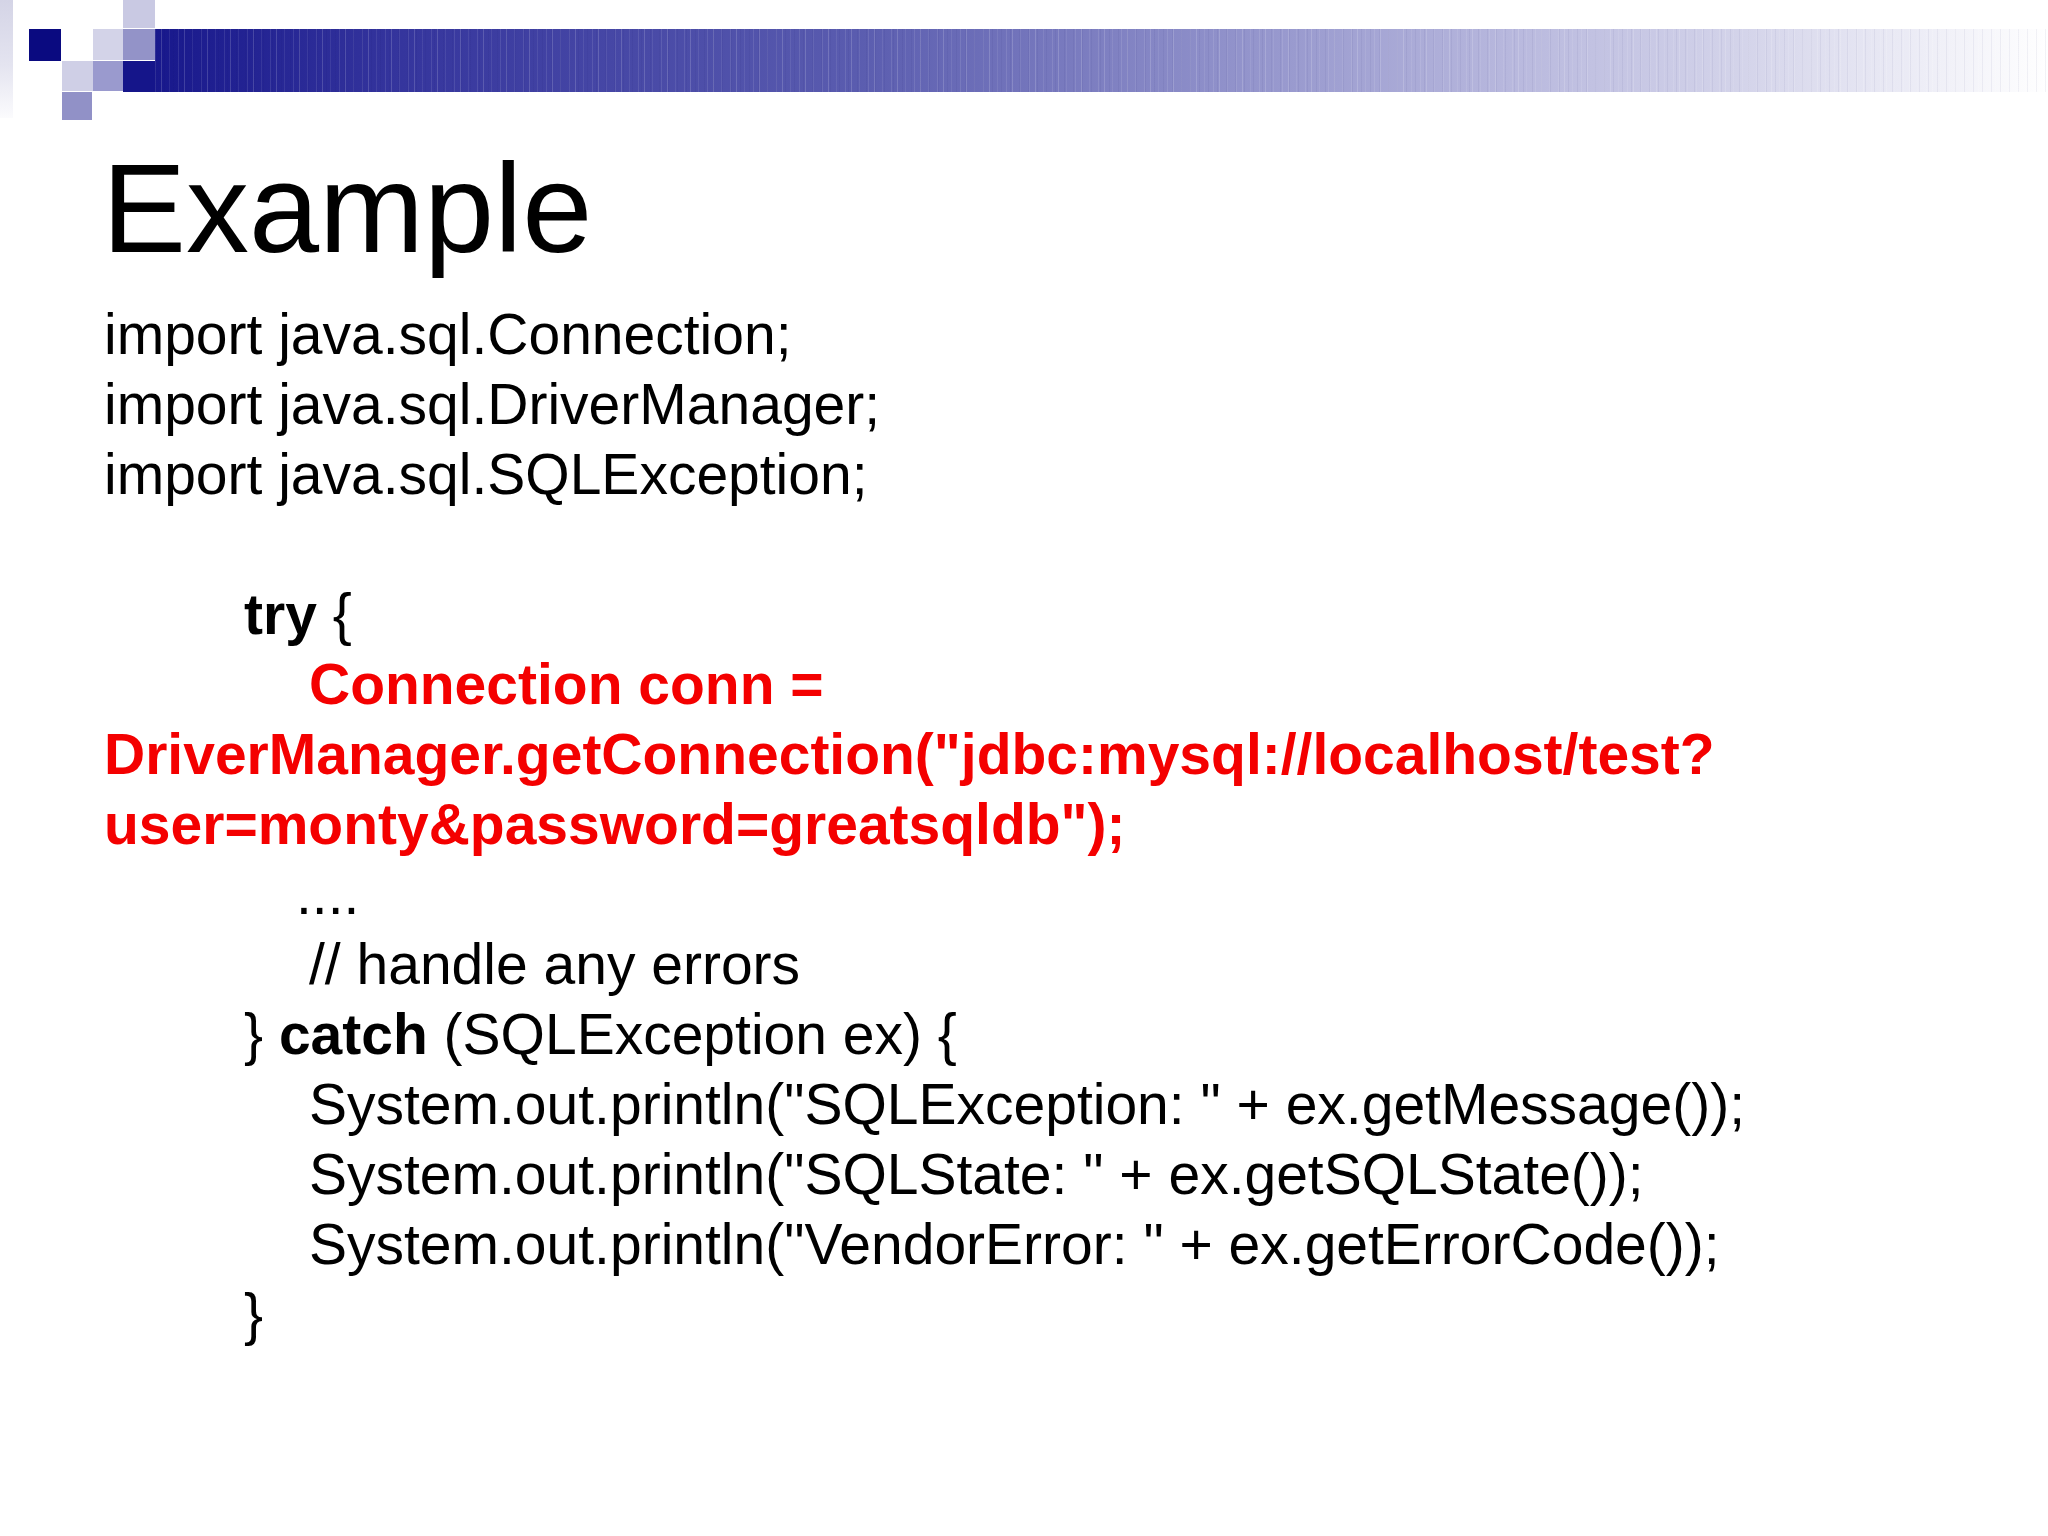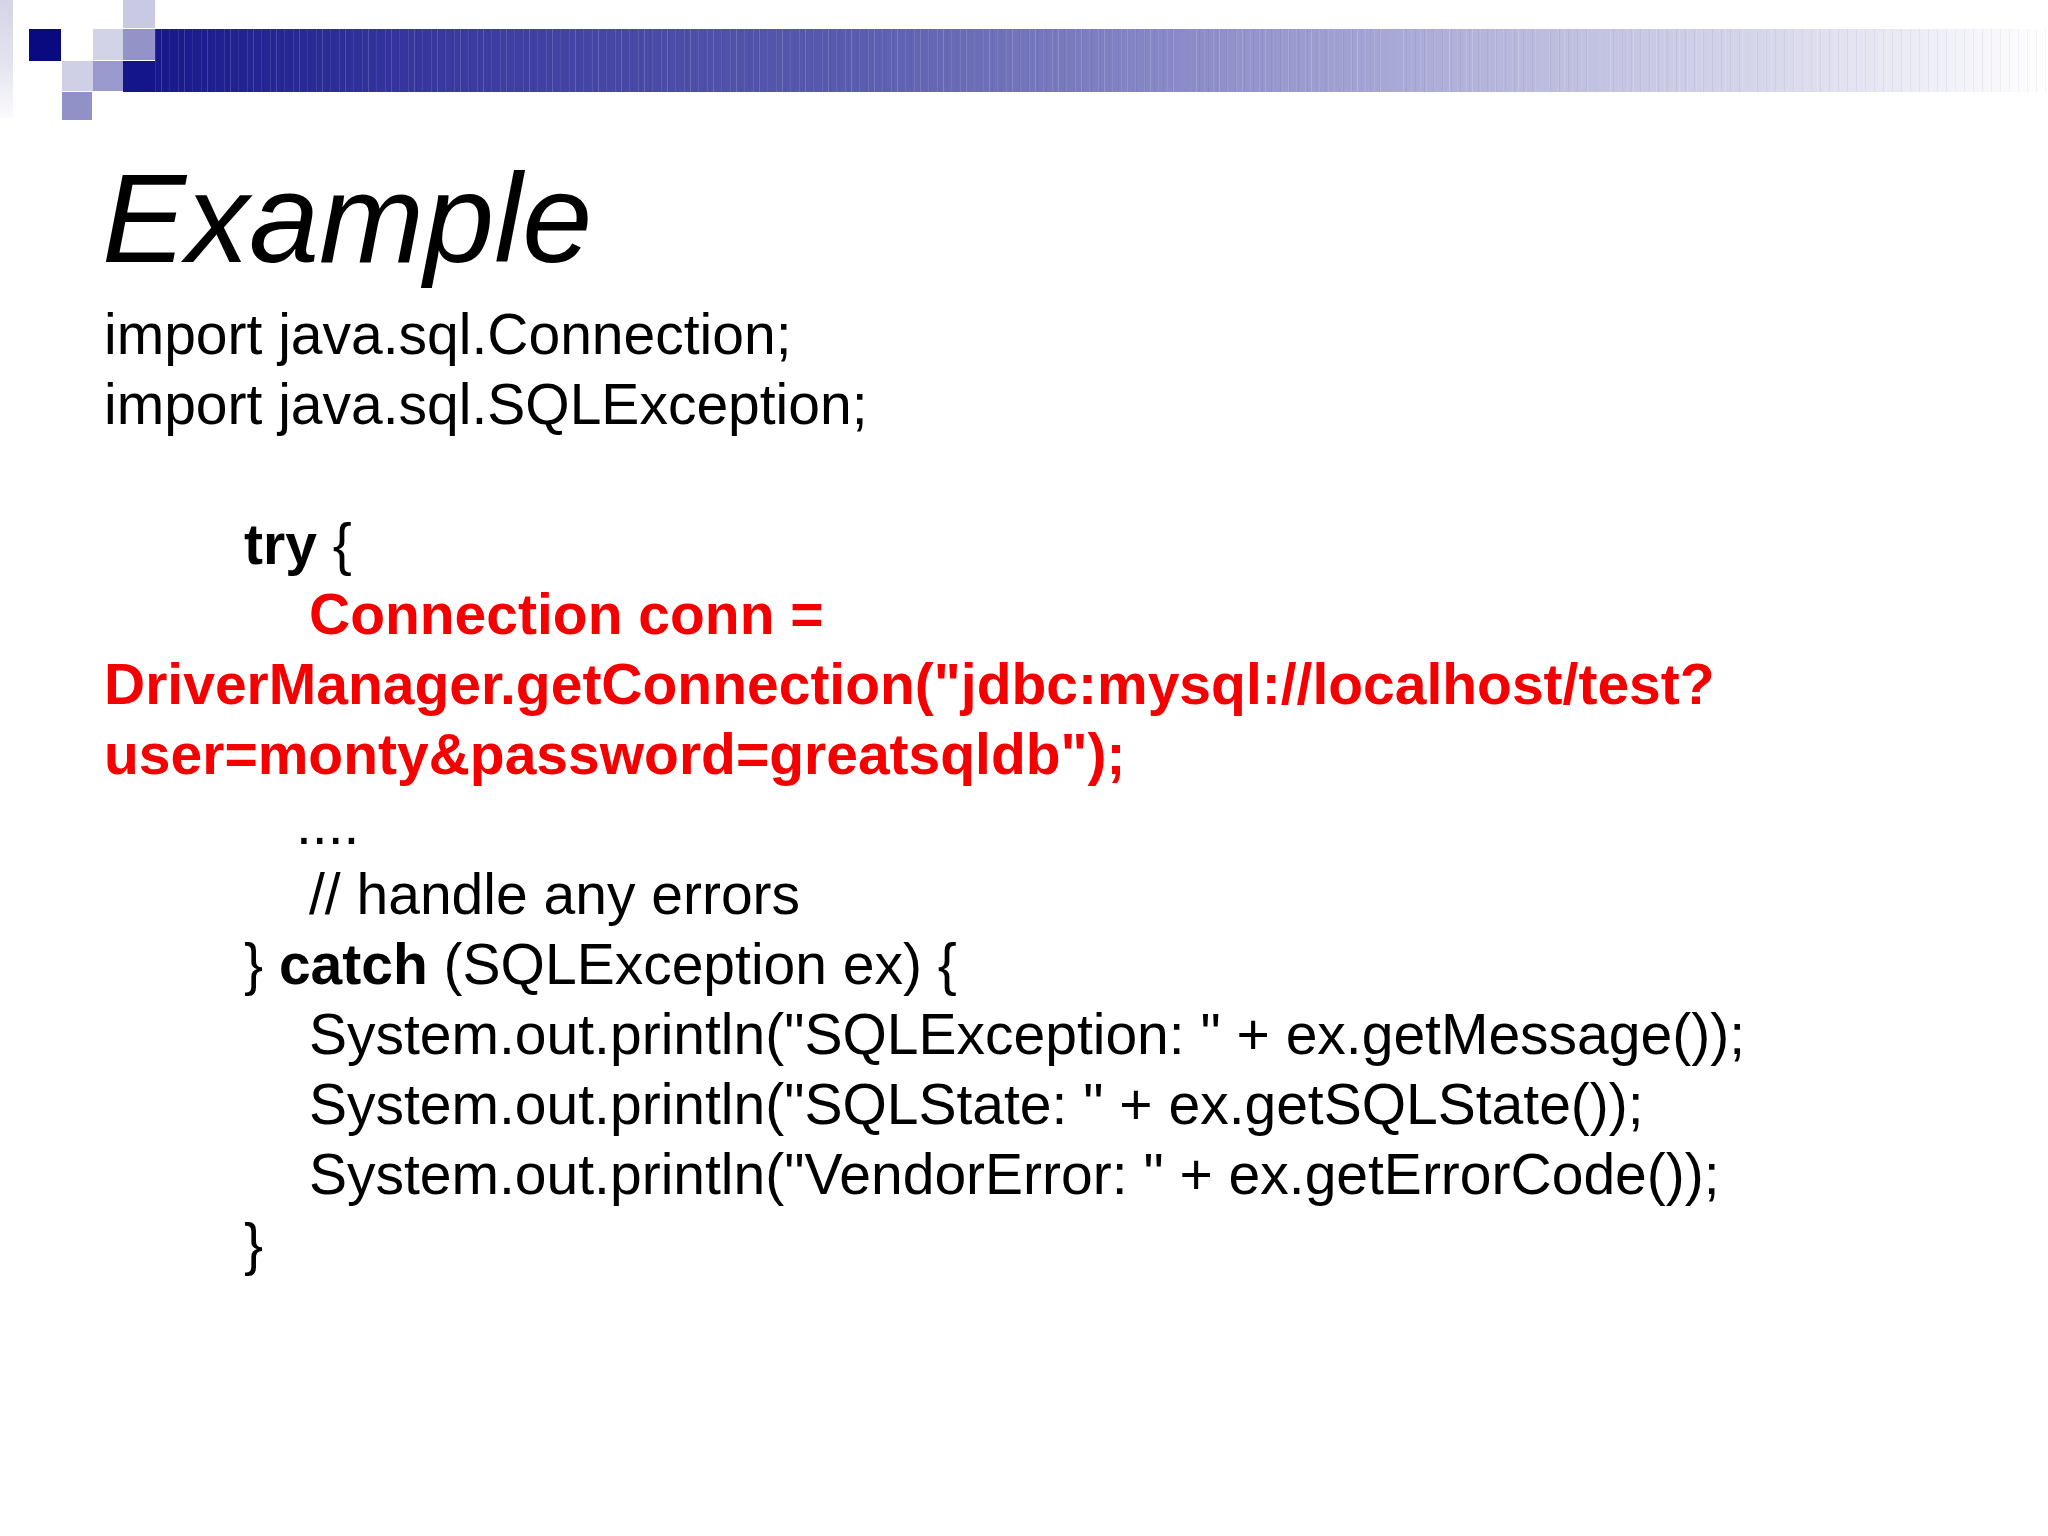--- a/index.html
+++ b/index.html
@@ -42,28 +42,27 @@
         rgba(10,10,90,0.05) 0 1px, transparent 1px 9px),
       linear-gradient(90deg,
         #18188c 0%, #35359d 13%, #5a5caf 37%,
         #9495cc 58%, #b9b9de 72%, #d4d4ea 84%, #ffffff 100%);
   }
 
   
   #slide-title {
     position: absolute;
     left: 102px;
-    top: 156px;
+    top: 146px;
     font-size: 126px;
     line-height: 126px;
     font-weight: 400;
     color: var(--text-black, #000);
     letter-spacing: 0px;
     white-space: nowrap;
-    font-style: italic;
   }
 
   
   #code-block {
     position: absolute;
     left: 104px;
     top: 299px;
     width: 1900px;
     font-size: 57px;
     line-height: 70px;
@@ -86,20 +85,21 @@
   <div class="deco" id="sq-light-b"></div>
   <div class="deco" id="sq-mid-b"></div>
   <div class="deco" id="sq-mid-c"></div>
   <div class="deco" id="bar-ext"></div>
   <div class="deco" id="header-bar"></div>
 
   <div id="slide-title">Example</div>
 
   <div id="code-block">
       <div class="code-line" style="padding-left: 0px;"><span>import java.sql.Connection;</span></div>
+      <div class="code-line" style="padding-left: 0px;"><span>import java.sql.DriverManager;</span></div>
       <div class="code-line" style="padding-left: 0px;"><span>import java.sql.SQLException;</span></div>
       <div class="code-line" style="padding-left: 0px;">&nbsp;</div>
       <div class="code-line" style="padding-left: 140px;"><span class="bold">try</span><span> {</span></div>
       <div class="code-line" style="padding-left: 205px;"><span class="red">Connection conn =</span></div>
       <div class="code-line" style="padding-left: 0px;"><span class="red">DriverManager.getConnection("jdbc:mysql://localhost/test?</span></div>
       <div class="code-line" style="padding-left: 0px;"><span class="red">user=monty&amp;password=greatsqldb");</span></div>
       <div class="code-line" style="padding-left: 192px;"><span>....</span></div>
       <div class="code-line" style="padding-left: 205px;"><span>// handle any errors</span></div>
       <div class="code-line" style="padding-left: 140px;"><span>} </span><span class="bold">catch</span><span> (SQLException ex) {</span></div>
       <div class="code-line" style="padding-left: 205px;"><span>System.out.println("SQLException: " + ex.getMessage());</span></div>

